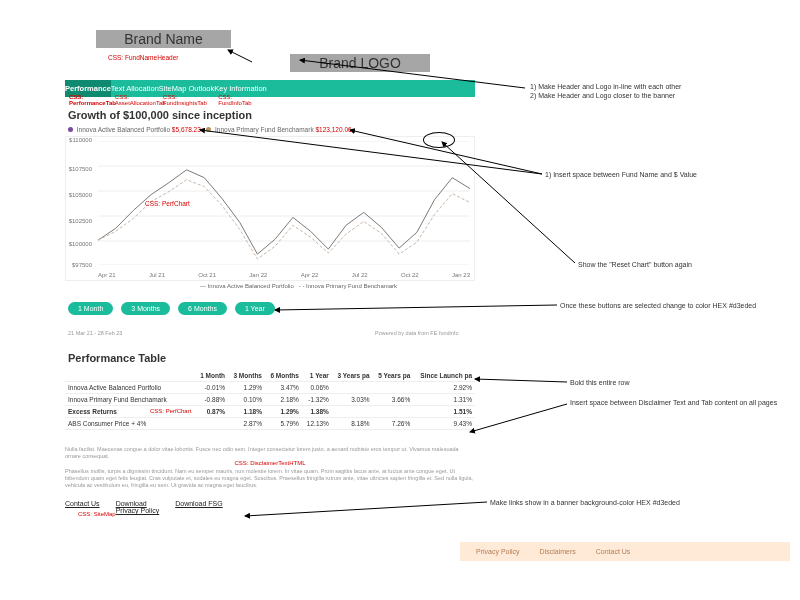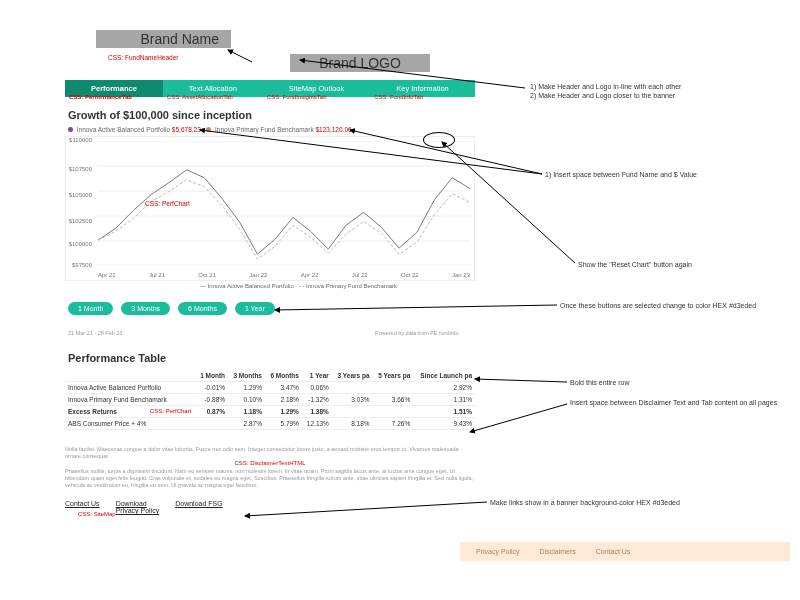--- a/index.html
+++ b/index.html
@@ -1,23 +1,23 @@
 <!DOCTYPE html>
 <html><head>
 <meta charset="utf-8">
 <style>
   *{box-sizing:border-box;margin:0;padding:0;font-family:Arial,Helvetica,sans-serif}
   body{background:#fff;font-size:8px;color:#333;width:800px;height:600px;position:relative;overflow:hidden}
   .brand-box{background:#a6a6a6;color:#333;display:inline-block;padding:1px 12px;font-size:14px}
-  .bn{position:absolute;left:96px;top:30px;width:135px;text-align:right}
+  .bn{position:absolute;left:96px;top:30px;width:135px;text-align:center}
   .bl{position:absolute;left:290px;top:54px;width:140px;text-align:center}
   .css{color:#d40000;font-size:6.5px}
   .css-bn{position:absolute;left:108px;top:54px}
   .tabs{position:absolute;left:65px;top:80px;width:410px;background:#1abc9c;color:#fff;display:flex;font-size:7.5px}
-  .tab{padding:4px 26px;position:relative}
+  .tab{padding:4px 0;position:relative}
   .tab.active{background:#0e8a70;font-weight:bold}
   .tab .lbl-css{color:#d40000;position:absolute;font-size:6px;top:14px;left:4px}
   .chart-title{position:absolute;left:68px;top:109px;font-size:11px;font-weight:bold}
   .legend-top{position:absolute;left:68px;top:126px;font-size:6.5px;color:#666}
   .legend-top .dot{display:inline-block;width:5px;height:5px;border-radius:50%;margin-right:2px}
   .chart-area{position:absolute;left:65px;top:136px;width:410px;height:145px;border:1px solid #eee}
   .yaxis{position:absolute;left:0;top:0;width:30px;height:130px;font-size:6px;color:#777}
   .yaxis div{position:absolute;right:4px}
   .plot{position:absolute;left:32px;top:4px;width:372px;height:124px}
   .grid line{stroke:#eee;stroke-width:1}

